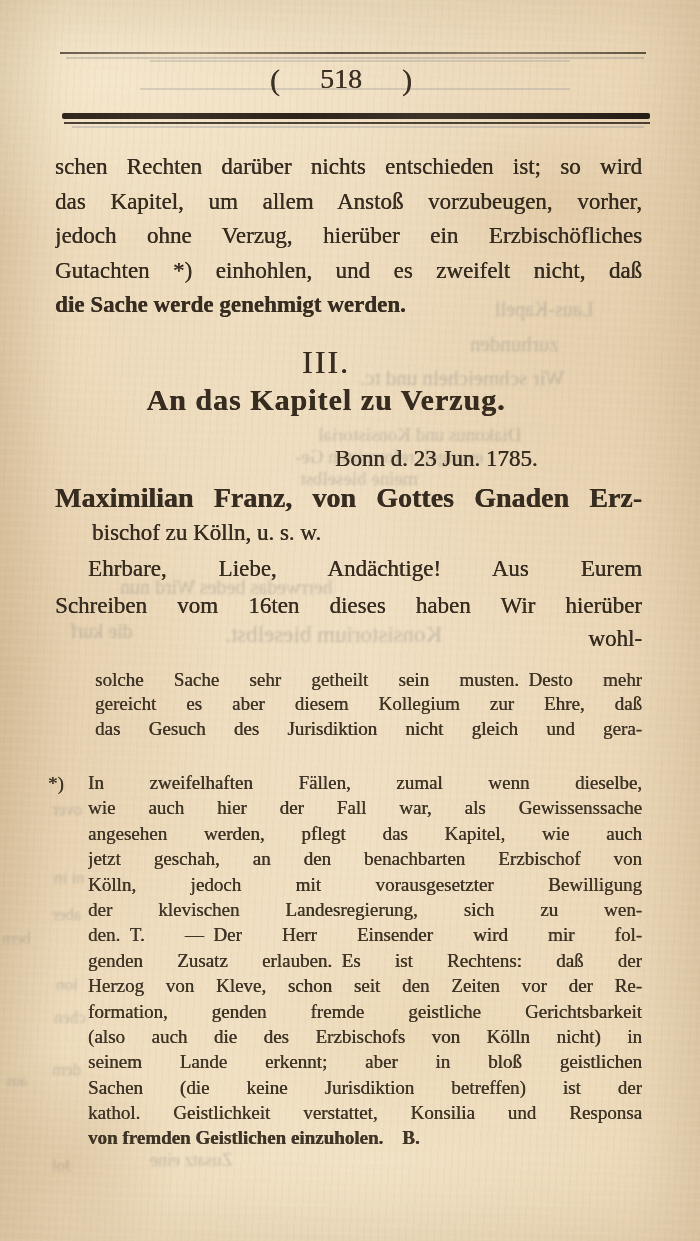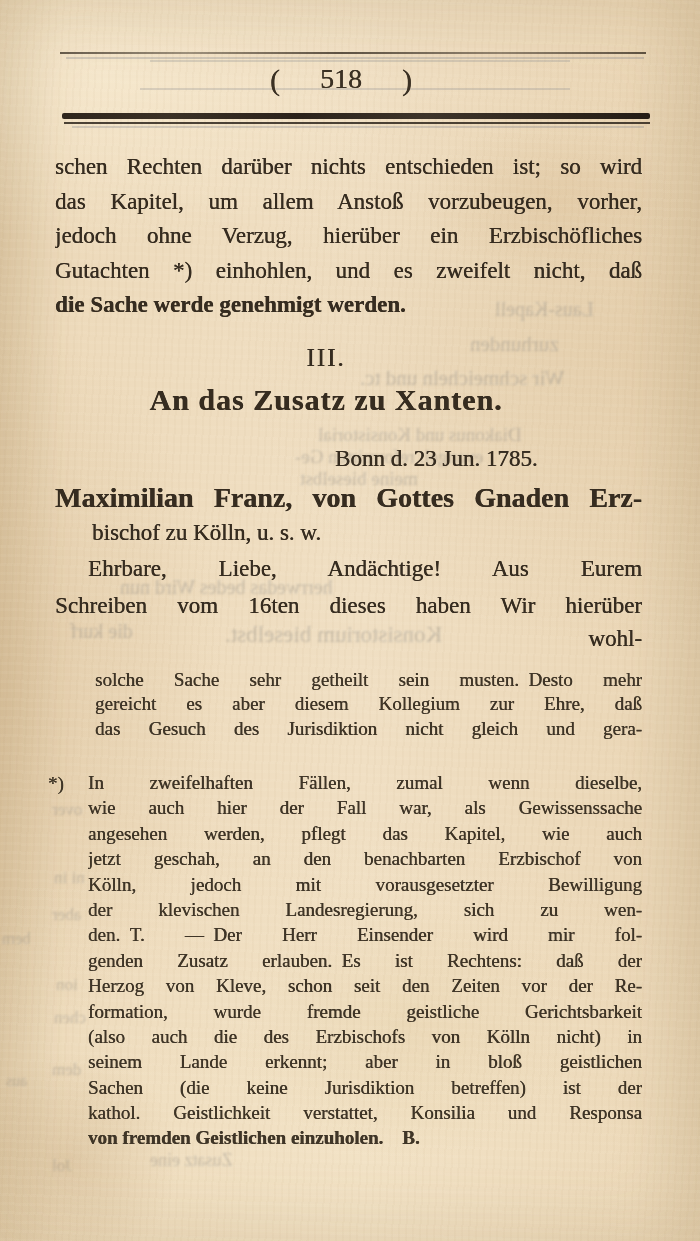--- a/index.html
+++ b/index.html
@@ -54,21 +54,21 @@
   .pagenum .paren { font-size:30px; }
 
   
   .line { text-align:justify; text-align-last:justify; overflow:hidden; }
   .line.nj { text-align-last:left;font-weight:bold; }
   .block { position:absolute; text-shadow:0.35px 0 currentColor; }
 
   .intro { left:55px; width:587px; top:150px; font-size:23px; line-height:34.6px; }
   .intro .line { height:34.6px; }
 
-  .numeral { left:40px; width:600px; top:344px; text-align:center; font-size:25px;
+  .numeral { left:40px; width:600px; top:344px; text-align:center; font-size:32px;
     letter-spacing:2px; transform:translateX(-14px); }
   .title   { left:40px; width:600px; top:383px; text-align:center; font-size:30px;
     font-weight:bold; letter-spacing:1px; transform:translateX(-14px); }
   .dateline{ left:335px; top:446px; font-size:23px; }
 
   .l { position:absolute; text-shadow:0.35px 0 currentColor; }
   .l1 { left:55px; width:587px; top:482px; font-size:28px; font-weight:bold;
         text-align:justify; text-align-last:justify; height:30px; overflow:hidden; }
   .l2 { left:92px; top:520px; font-size:23px; }
   .l3 { left:88px; width:554px; top:556px; font-size:23px;
@@ -136,21 +136,21 @@
 
   <div class="block intro">
       <div class="line">schen Rechten darüber nichts entschieden ist; so wird</div>
       <div class="line">das Kapitel, um allem Anstoß vorzubeugen, vorher,</div>
       <div class="line">jedoch ohne Verzug, hierüber ein Erzbischöfliches</div>
       <div class="line">Gutachten *) einhohlen, und es zweifelt nicht, daß</div>
       <div class="line nj">die Sache werde genehmigt werden.</div>
     </div>
 
   <div class="block numeral">III.</div>
-  <div class="block title">An das Zusatz zu Xanten.</div>
+  <div class="block title">An das Kapitel zu Verzug.</div>
   <div class="block dateline">Bonn d. 23 Jun. 1785.</div>
 
   <div class="l l1">Maximilian Franz, von Gottes Gnaden Erz-</div>
   <div class="l l3">Ehrbare, Liebe, Andächtige! Aus Eurem</div>
   <div class="l l2">bischof zu Kölln, u. s. w.</div>
   <div class="l l4">Schreiben vom 16ten dieses haben Wir hierüber</div>
   <div class="catchword">wohl-</div>
 
   <div class="block foot-a">
       <div class="line">solche Sache sehr getheilt sein musten. Desto mehr</div>
@@ -163,21 +163,21 @@
     <div>
         <div class="line">In zweifelhaften Fällen, zumal wenn dieselbe,</div>
         <div class="line">wie auch hier der Fall war, als Gewissenssache</div>
         <div class="line">angesehen werden, pflegt das Kapitel, wie auch</div>
         <div class="line">jetzt geschah, an den benachbarten Erzbischof von</div>
         <div class="line">Kölln, jedoch mit vorausgesetzter Bewilligung</div>
         <div class="line">der klevischen Landesregierung, sich zu wen-</div>
         <div class="line">den. T. — Der Herr Einsender wird mir fol-</div>
         <div class="line">genden Zusatz erlauben. Es ist Rechtens: daß der</div>
         <div class="line">Herzog von Kleve, schon seit den Zeiten vor der Re-</div>
-        <div class="line">formation, wurde fremde geistliche Gerichtsbarkeit</div>
+        <div class="line">formation, genden fremde geistliche Gerichtsbarkeit</div>
         <div class="line">(also auch die des Erzbischofs von Kölln nicht) in</div>
         <div class="line">seinem Lande erkennt; aber in bloß geistlichen</div>
         <div class="line">Sachen (die keine Jurisdiktion betreffen) ist der</div>
         <div class="line">kathol. Geistlichkeit verstattet, Konsilia und Responsa</div>
         <div class="line nj">von fremden Geistlichen einzuholen. B.</div>
       </div>
   </div>
 
 </div>
 

